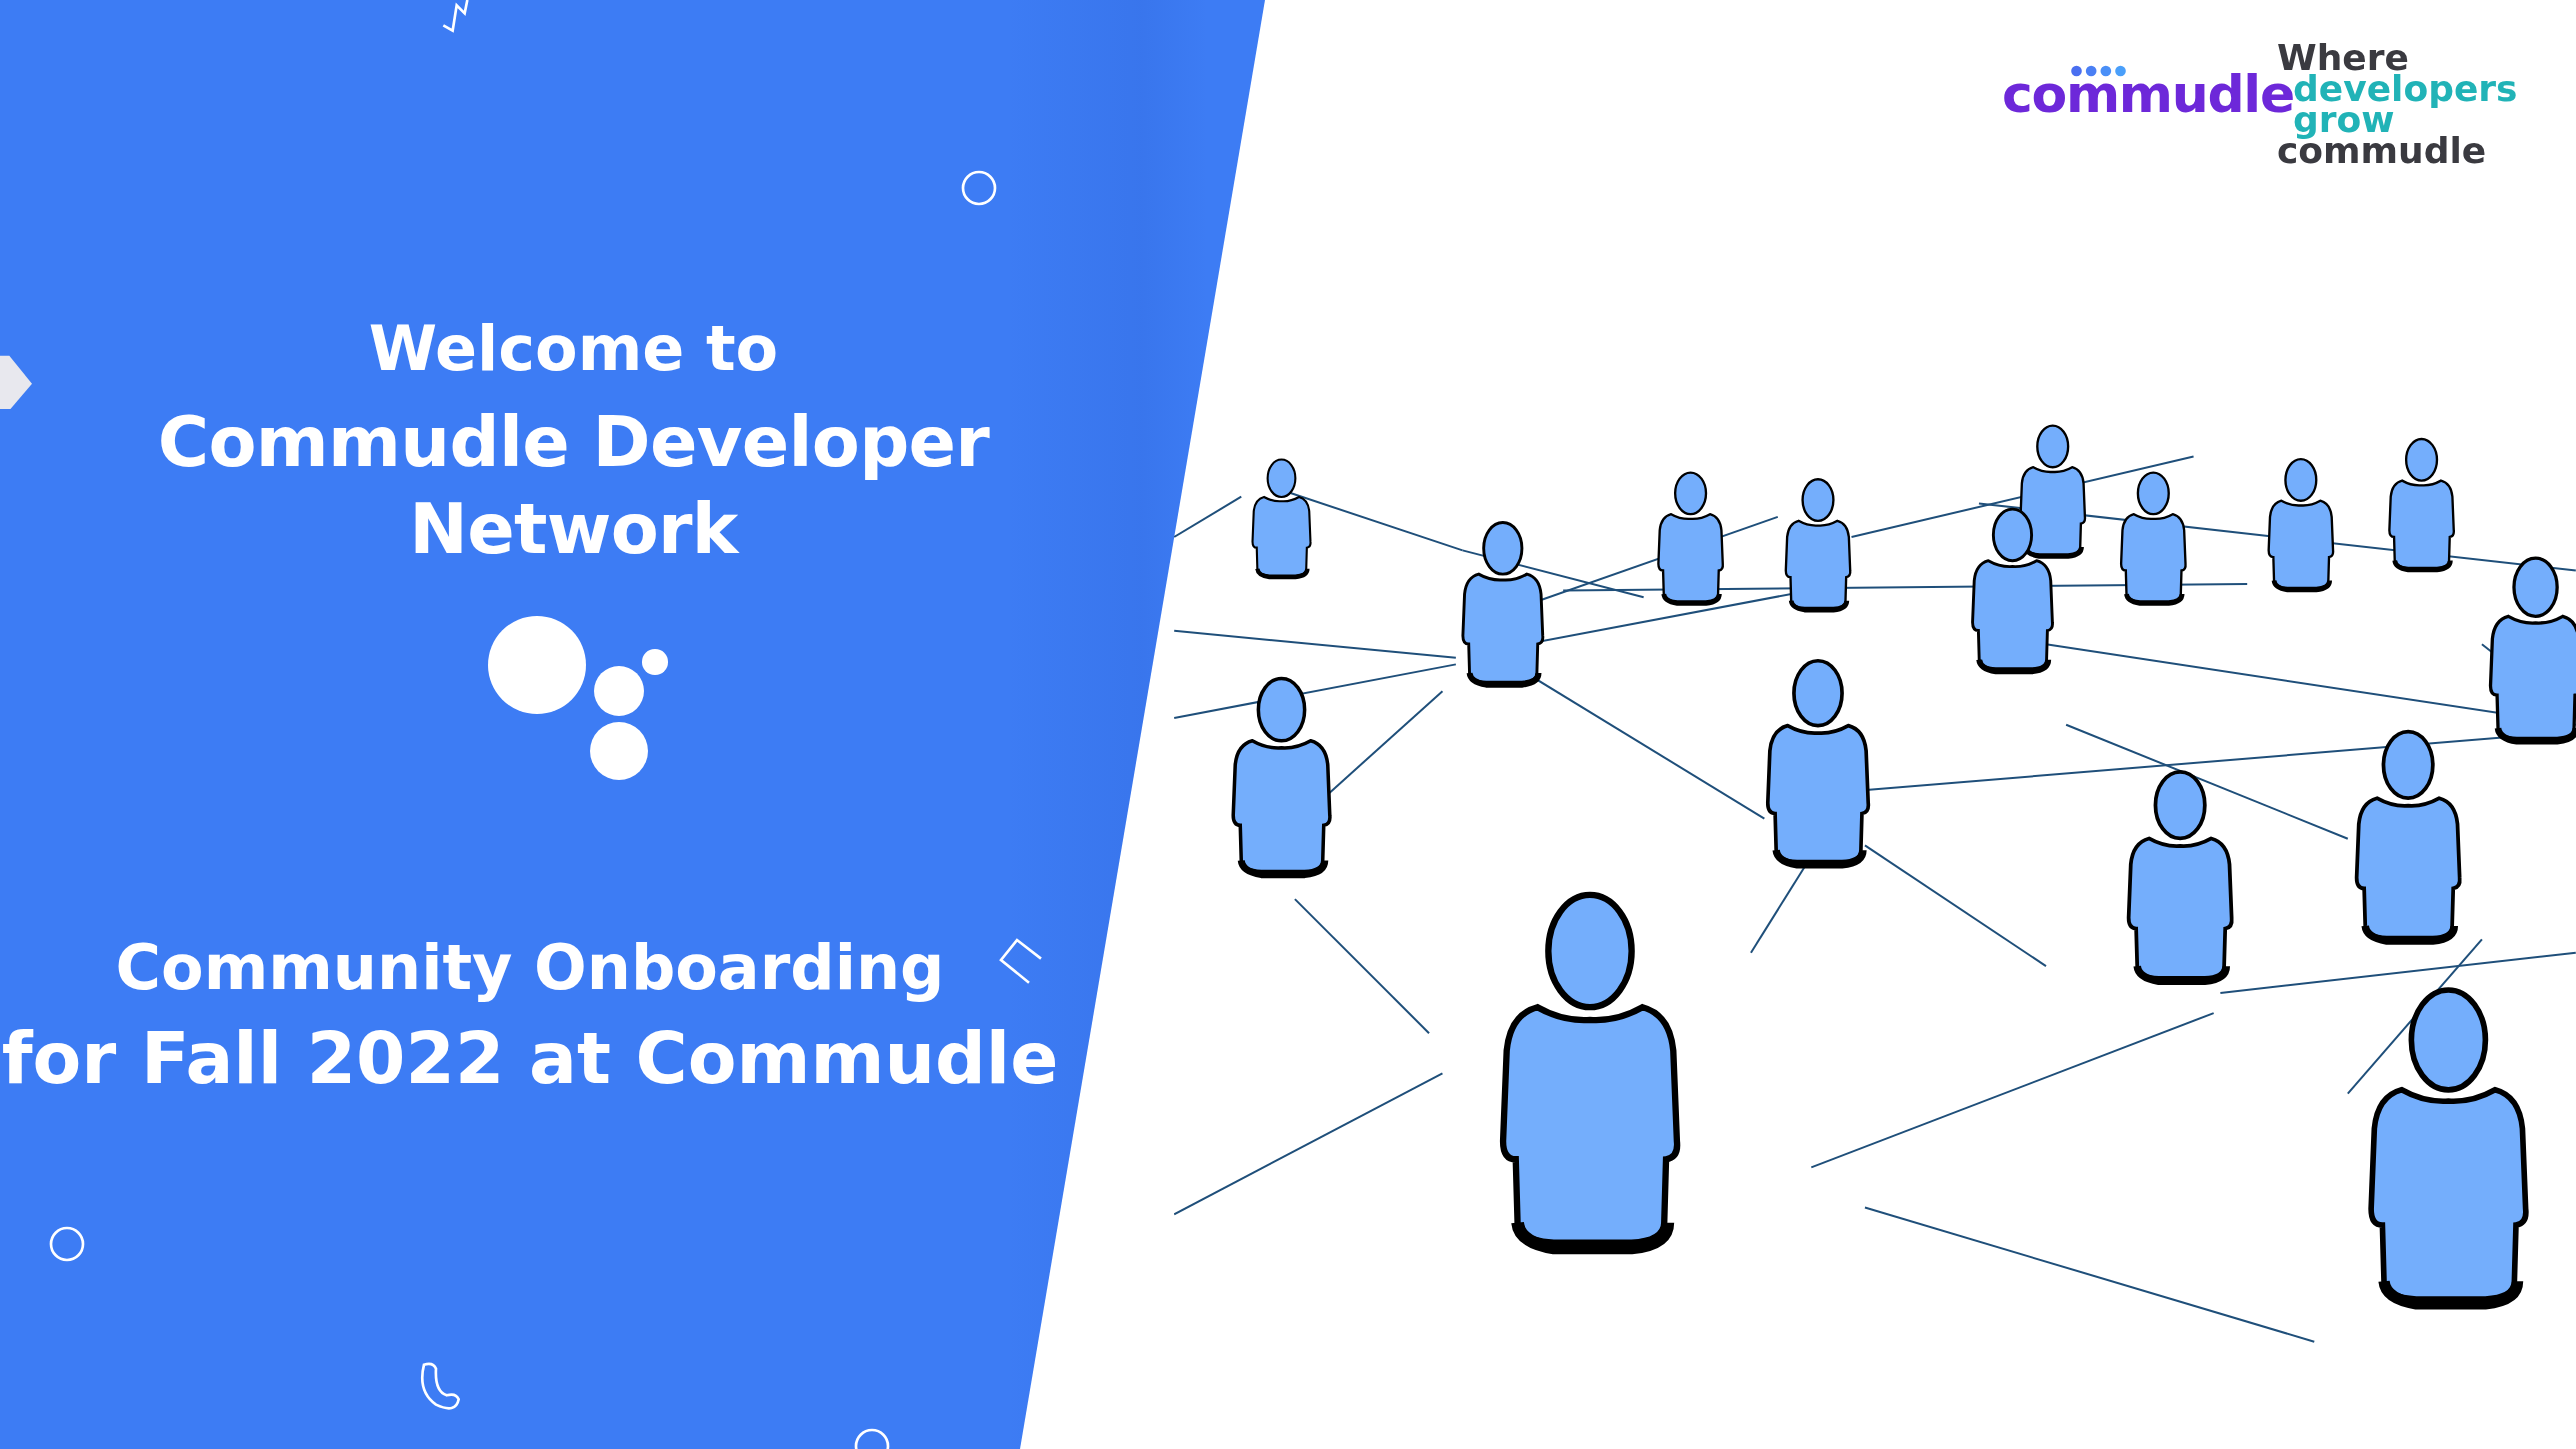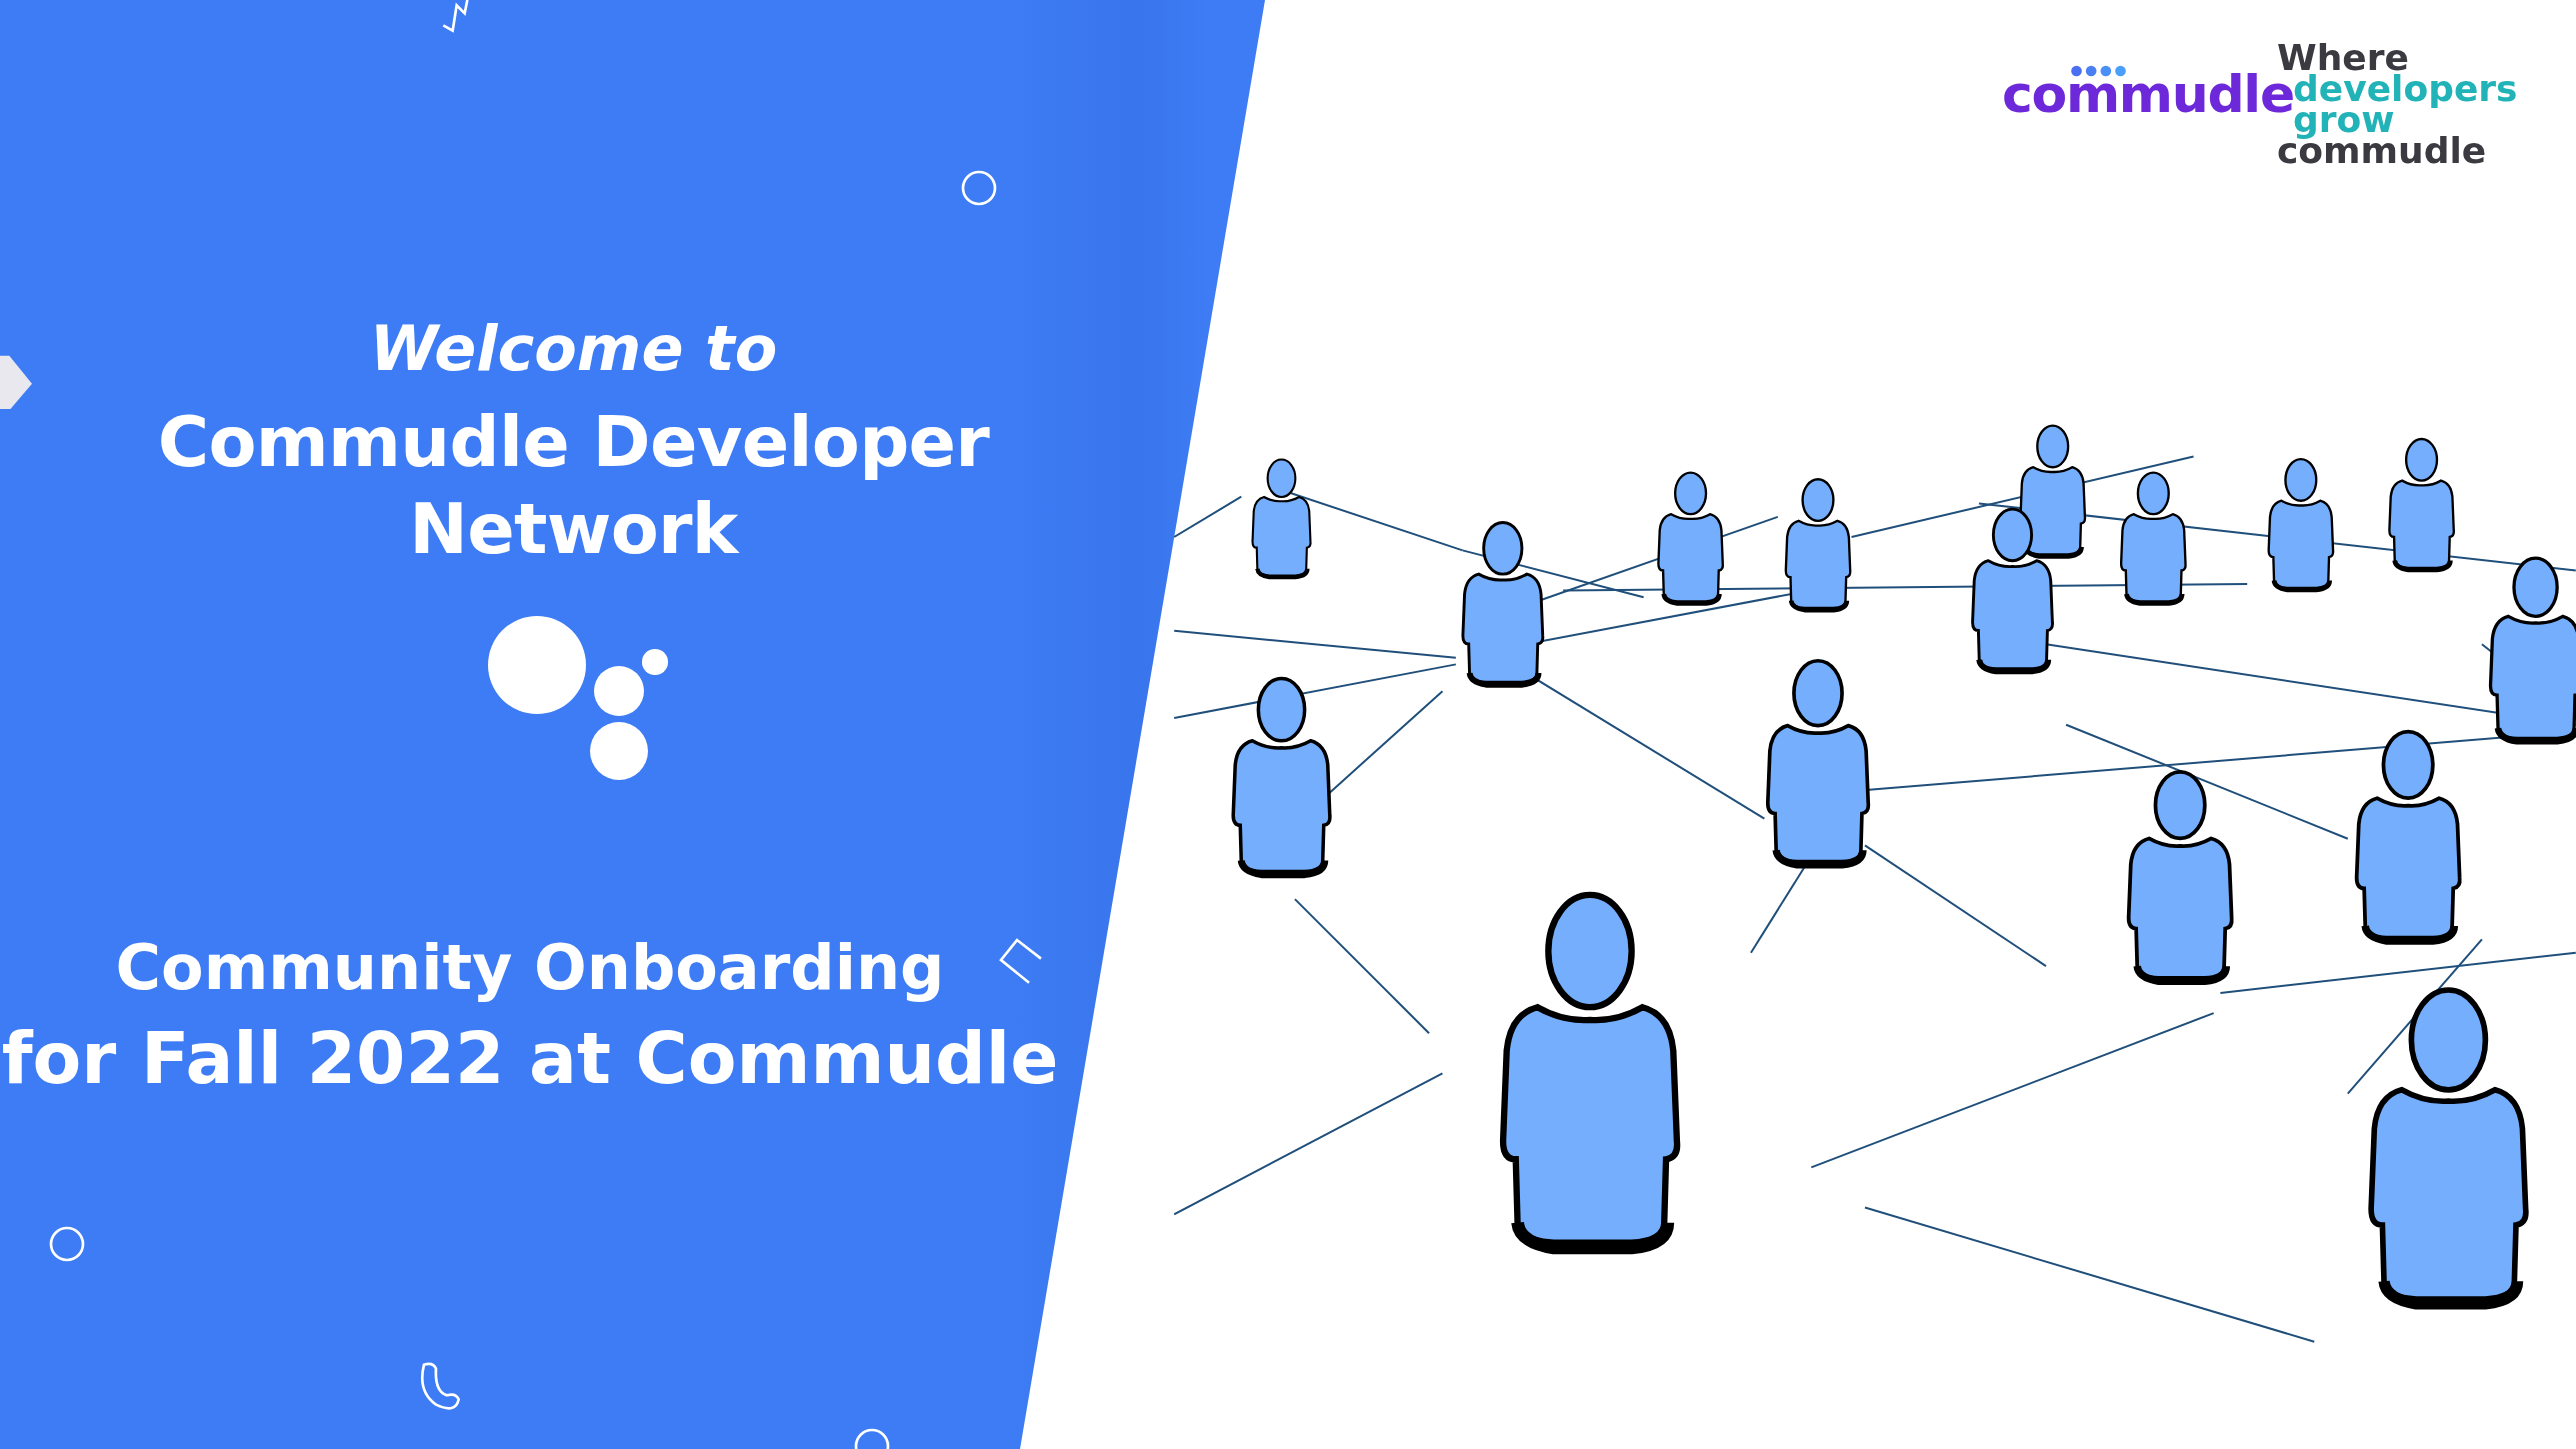--- a/index.html
+++ b/index.html
@@ -3,21 +3,21 @@
 <meta charset="utf-8">
 <style>
   html, body { margin:0; padding:0; }
   body { width:2576px; height:1449px; position:relative; overflow:hidden; background:#ffffff; font-family:"DejaVu Sans", sans-serif; }
   .blue-panel { position:absolute; left:0; top:0; width:2576px; height:1449px; background:#3d7cf4;
     clip-path: polygon(0 0, 1265px 0, 1020px 1449px, 0 1449px); }
   .blue-shade { position:absolute; left:0; top:0; width:2576px; height:1449px;
     background:linear-gradient(90deg, rgba(0,0,0,0) 1006px, rgba(20,60,170,0.10) 1140px, rgba(0,0,0,0) 1208px);
     clip-path: polygon(1006px 0, 1265px 0, 1020px 1449px, 966px 1449px); }
   .title-block { position:absolute; left:0; width:1147px; text-align:center; color:#fff; font-weight:bold; }
-  .welcome { top:312px; font-size:62px; line-height:74px;font-style:italic; }
+  .welcome { top:312px; font-size:62px; line-height:74px; }
   .network { top:399px; font-size:70px; line-height:87px; letter-spacing:-0.7px; }
   .sub1 { top:929px; font-size:62px; line-height:77px; width:1060px;text-align:center; }
   .sub2 { top:1020px; font-size:71px; line-height:77px; width:1060px; }
   .bubbles { position:absolute; left:436px; top:570px; width:268px; height:235px; }
   .bubble { position:absolute; background:#fff; border-radius:50%; }
   .deco { position:absolute; }
   .illus { position:absolute; left:1174px; top:376px; width:1402px; height:1073px; }
   .logo { position:absolute; left:2002px; top:67px; width:221px; height:54px; }
   .logo-text { position:absolute; left:0; top:0; font-size:52px; font-weight:bold; color:#6d28d9; letter-spacing:-1.3px; line-height:54px; }
   .logo-dots { position:absolute; left:65px; top:-4px; }

